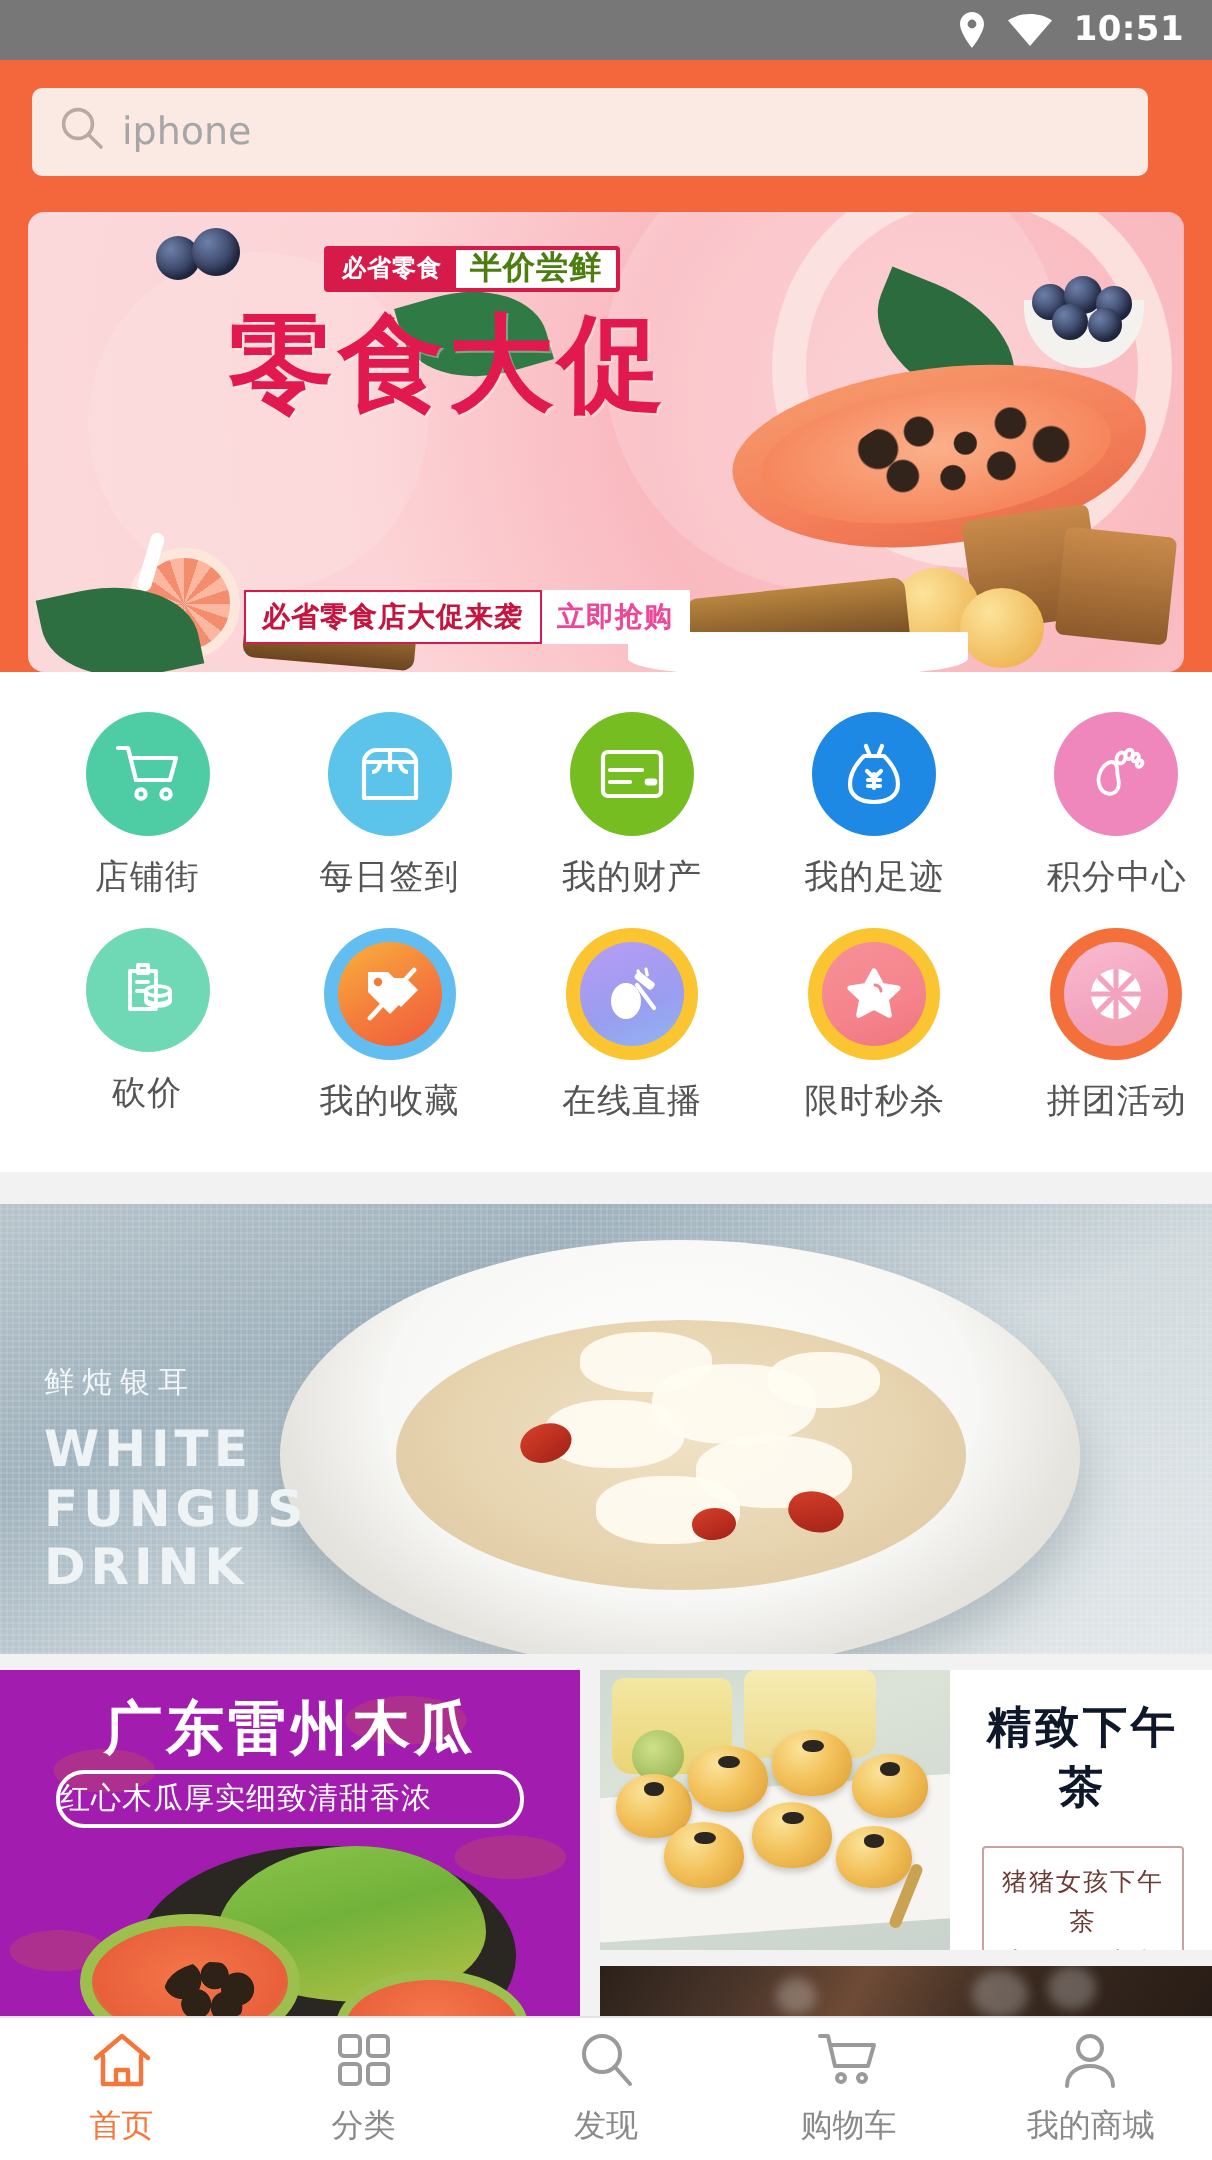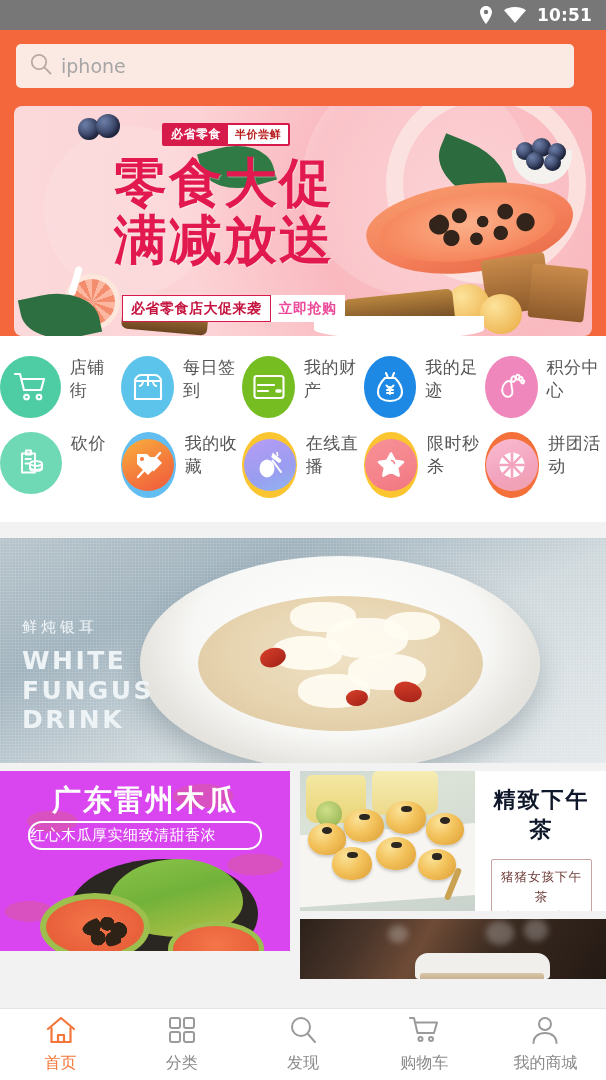--- a/index.html
+++ b/index.html
@@ -52,21 +52,21 @@
     position:absolute; left:148px; top:17px;
     border:2px solid #d61b4a; background:#ffffff;
     display:flex; align-items:center; height:23px; border-radius:2px;
   }
   .bn-tag .t1 {
     background:#d61b4a; color:#fff; font-size:12px; font-weight:bold;
     padding:0 7px; height:100%; display:flex; align-items:center;
     letter-spacing:.5px;
   }
   .bn-tag .t2 {
-    color:#b91c1c; font-size:11px; font-weight:bold; padding:0 7px;
+    color:#4d7c0f; font-size:16px; font-weight:bold; padding:0 7px;
     letter-spacing:.5px;
   }
   .bn-title {
     position:absolute; left:100px; top:48px;
     color:#e2194f; font-size:53px; font-weight:bold; line-height:1.08;
     letter-spacing:2px;
     text-shadow:1px 1px 0 rgba(255,255,255,.35);
   }
   .bn-title div { white-space:nowrap; }
   .bn-cta {
@@ -101,22 +101,23 @@
     background:repeating-conic-gradient(from 0deg, #f48c6e 0deg 18deg, #fbb79f 18deg 36deg);
     border:5px solid #fde7dc;
   }
   .cake { background:linear-gradient(180deg,#c98b4b,#8d5a2b); }
   .bun { border-radius:50%; background:radial-gradient(circle at 35% 30%, #fde39b, #e9a93f); }
 
   
   .icon-section { background:#ffffff; padding:14px 0 16px 0; }
   .icon-row { display:flex; }
   .icon-cell {
-    flex:1; display:flex; flex-direction:row; gap:9px;
+    flex:1; display:flex; flex-direction:column; align-items:center; gap:9px;
     padding:6px 0 8px 0;
+    margin-left:26px;
   }
   .icon-circle {
     width:62px; height:62px; border-radius:50%;
     display:flex; align-items:center; justify-content:center;
     position:relative;
   }
   .icon-ringed {
     width:66px; height:66px; border-radius:50%;
     display:flex; align-items:center; justify-content:center;
   }
@@ -162,21 +163,21 @@
     background:rgba(255,252,242,.92);
   }
   .goji { border-radius:48% 52% 50% 50%; background:linear-gradient(160deg,#d63f2a,#a32117); position:absolute; }
 
   
   .two-col { display:flex; gap:10px; background:#f2f2f2; }
   .col-left { width:290px; }
   .col-right { flex:1; }
   .papaya-card {
     height:180px; position:relative; overflow:hidden;
-    background:#d946ef;
+    background:#a21caf;
   }
   .papaya-card .pattern {
     position:absolute; inset:0; opacity:.22;
     background-image:
       radial-gradient(ellipse 42px 18px at 18% 28%, #d97a1d 0 60%, transparent 61%),
       radial-gradient(ellipse 50px 20px at 70% 14%, #d97a1d 0 60%, transparent 61%),
       radial-gradient(ellipse 38px 16px at 42% 62%, #d97a1d 0 60%, transparent 61%),
       radial-gradient(ellipse 46px 18px at 88% 52%, #d97a1d 0 60%, transparent 61%),
       radial-gradient(ellipse 40px 17px at 10% 78%, #d97a1d 0 60%, transparent 61%);
   }
@@ -361,21 +362,20 @@
       <div class="art" style="left:108px;top:198px;width:86px;height:28px;border-radius:6px;background:linear-gradient(180deg,#b9863f,#6b4420);transform:rotate(5deg);"></div>
       <div class="art" style="left:300px;top:210px;width:170px;height:22px;border-radius:0 0 40% 40%;background:#fff;"></div>
 
       <div class="bn-tag">
         <span class="t1">必省零食</span>
         <span class="t2">半价尝鲜</span>
       </div>
 
       <div class="bn-title">
         <div>零食大促</div>
-        <div>满减放送</div>
       </div>
 
       <div class="bn-cta">
         <span class="c1">必省零食店大促来袭</span>
         <span class="c2">立即抢购</span>
       </div>
     </div>
   </div>
 
   <div class="icon-section">

